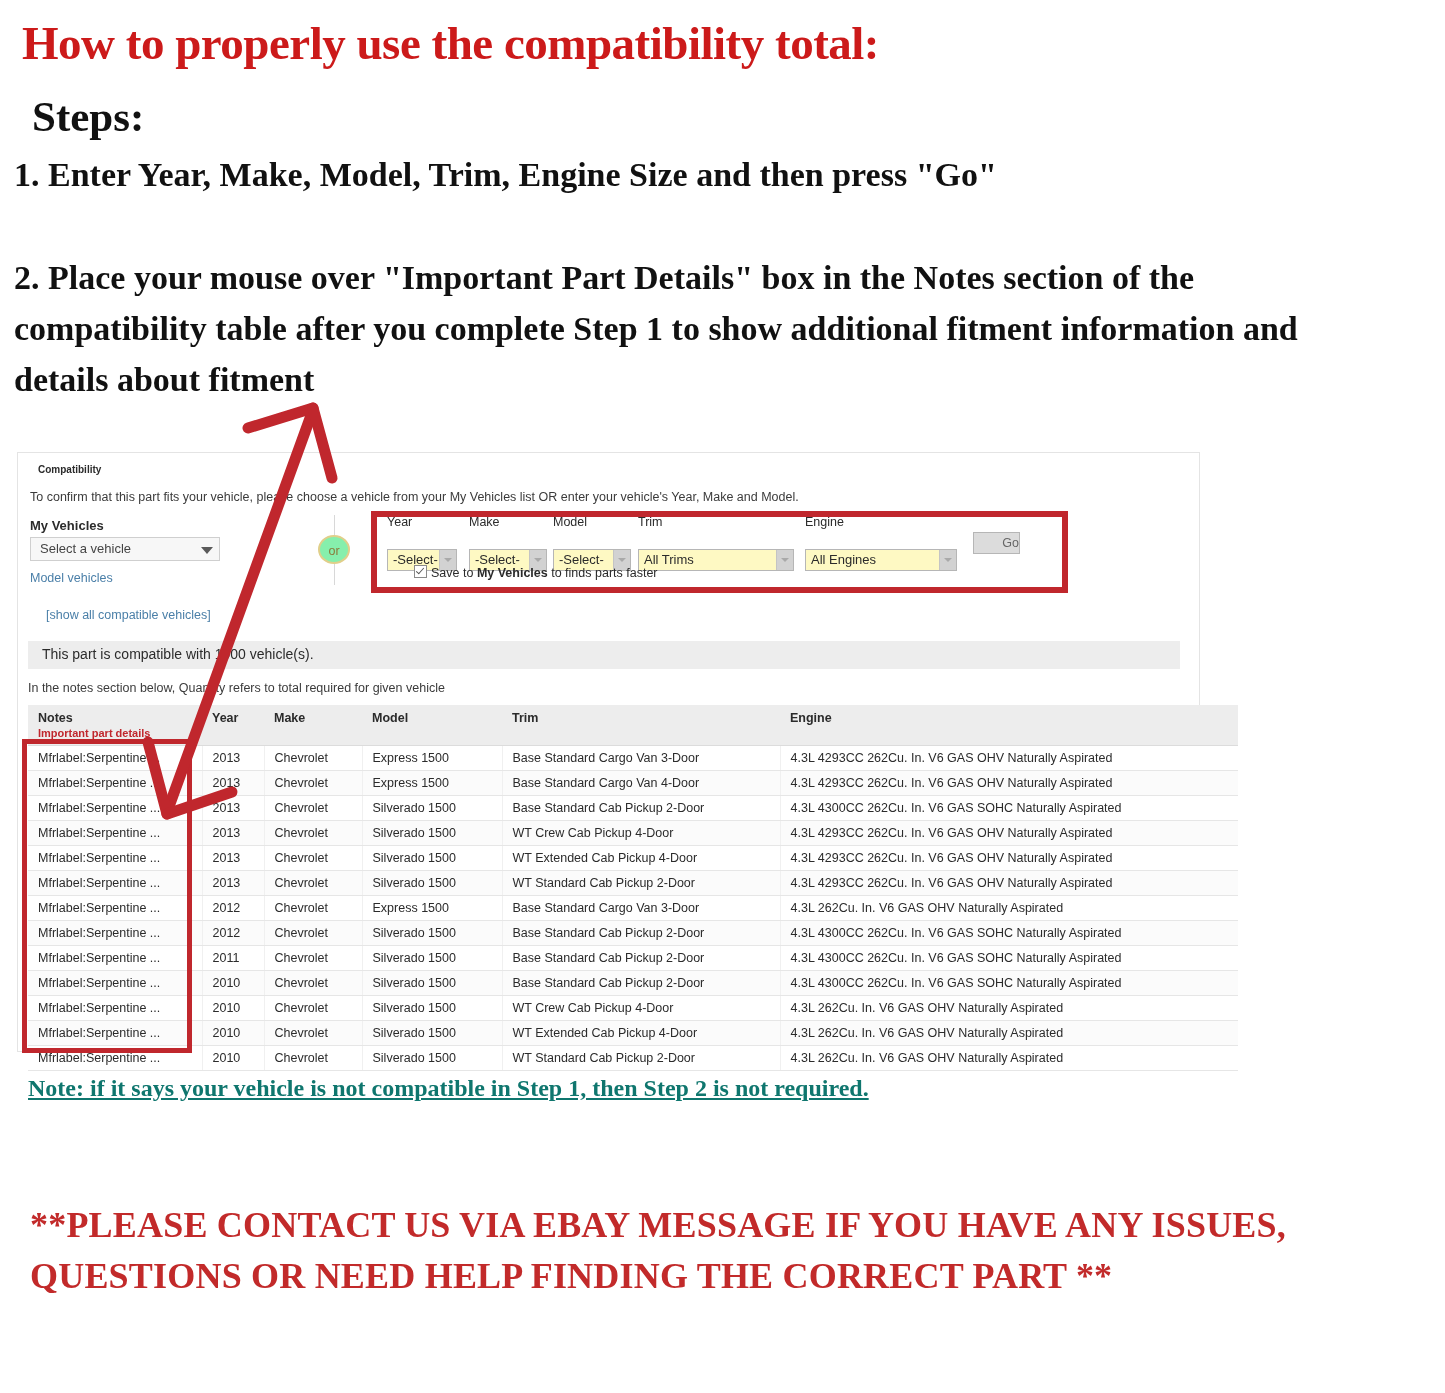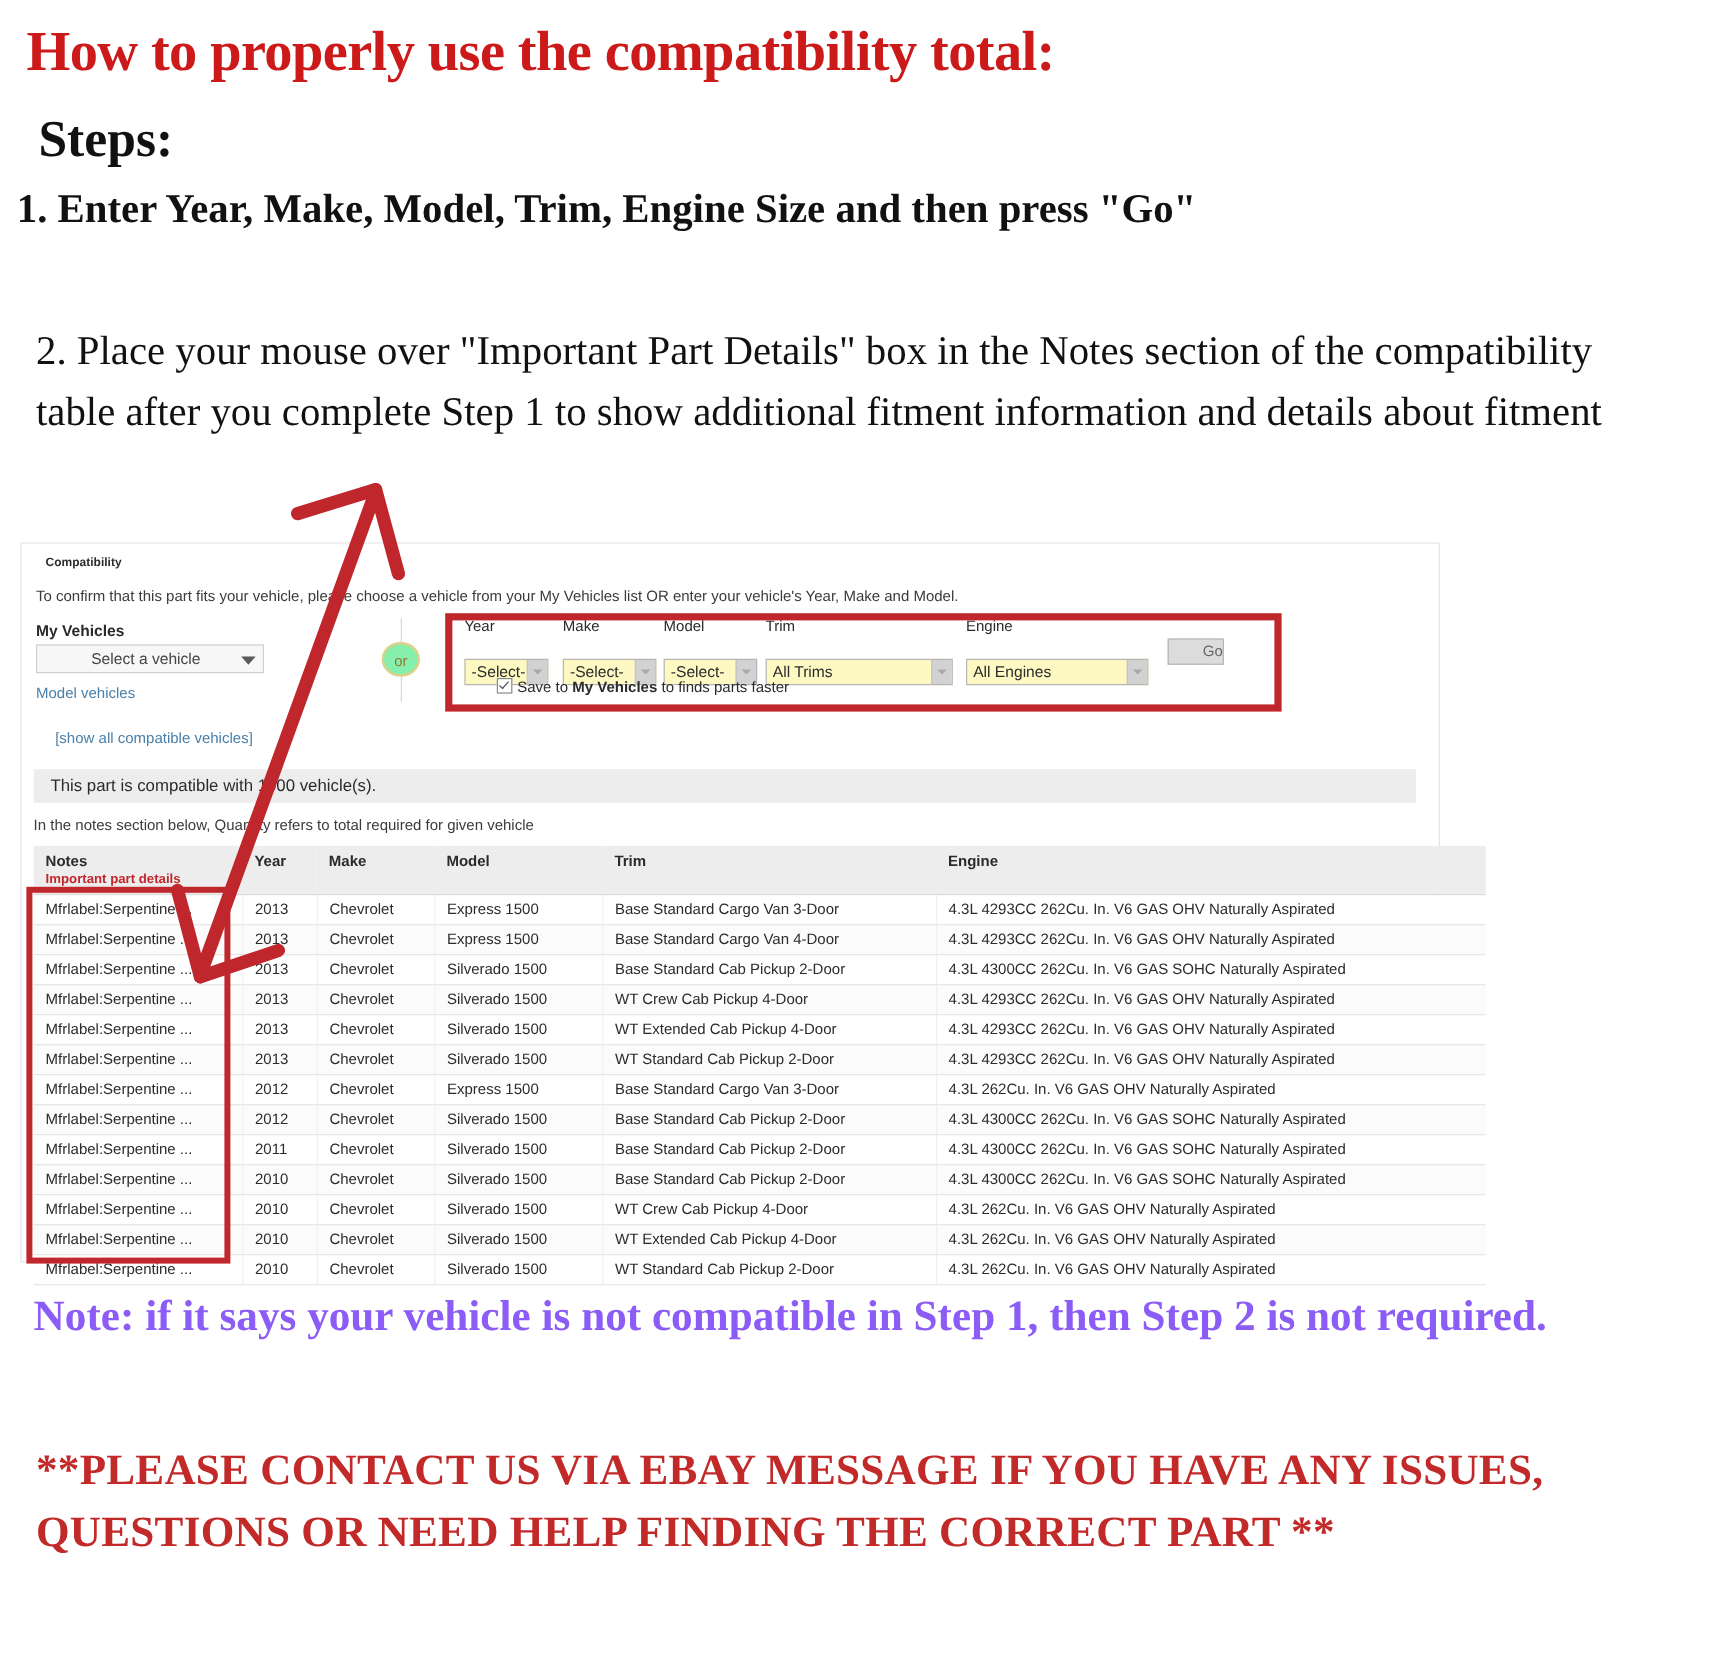--- a/index.html
+++ b/index.html
@@ -44,39 +44,39 @@
     width: 1380px;
     font-family: "Liberation Serif", serif;
     font-weight: bold;
     font-size: 34px;
     line-height: 1.18;
     color: #111111;
   }
   .step2 {
     position: absolute;
     left: 14px;
-    top: 267px;
+    top: 252px;
     width: 1330px;
     font-family: "Liberation Serif", serif;
-    font-weight: normal;
+    font-weight: bold;
     font-size: 34px;
     line-height: 1.5;
     color: #111111;
-    margin-left: 16px;
   }
   .note-text {
     position: absolute;
     left: 28px;
     top: 1072px;
     width: 1340px;
     font-family: "Liberation Serif", serif;
     font-weight: bold;
-    font-size: 36px;
+    font-size: 24px;
     line-height: 1.35;
-    color: #8b5cf6;
+    color: #0f766e;
+    text-decoration: underline;
   }
   .contact-text {
     position: absolute;
     left: 30px;
     top: 1200px;
     width: 1340px;
     font-family: "Liberation Serif", serif;
     font-weight: bold;
     font-size: 36px;
     line-height: 1.42;
@@ -125,21 +125,20 @@
     width: 190px; height: 24px;
     border: 1px solid #cfcfcf;
     background: #f7f7f7;
     box-sizing: border-box;
   }
   .veh-select .vs-text {
     position: absolute;
     left: 9px; top: 3px;
     font-size: 13px;
     color: #444;
-    margin-left: 36px;
   }
   .veh-select .vs-caret {
     position: absolute;
     right: 6px; top: 9px;
     width: 0; height: 0;
     border-left: 6px solid transparent;
     border-right: 6px solid transparent;
     border-top: 7px solid #5a5a5a;
   }
   .manage-link {

